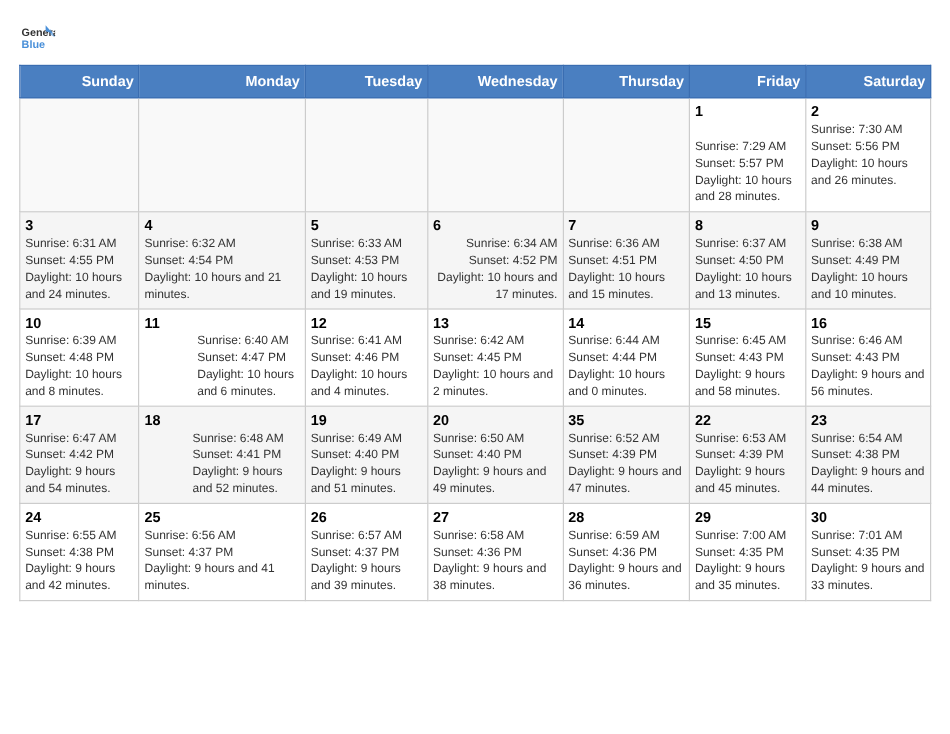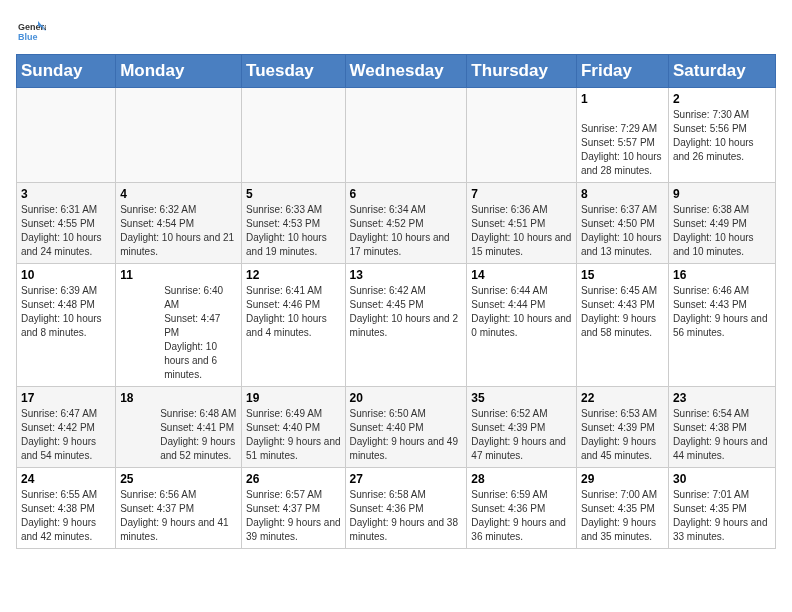--- a/index.html
+++ b/index.html
@@ -38,23 +38,23 @@
       color: #555;
     }
     table {
       width: 100%;
       border-collapse: collapse;
       font-size: 11px;
     }
     thead th {
       background: #4a7fc1;
       color: #fff;
-      text-align: left;
+      text-align: right;
       padding: 6px 4px;
-      font-size: 17px;
+      font-size: 12px;
       font-weight: bold;
       border: 1px solid #3a6db1;
     }
     tbody td {
       vertical-align: top;
       border: 1px solid #ccc;
       padding: 4px;
       min-height: 70px;
       background: #fff;
     }
@@ -139,21 +139,21 @@
 Daylight: 10 hours and 21 minutes.</div>
         </td>
         <td>
           <div class="day-number">5</div>
           <div class="day-info" style="white-space: pre-line;">Sunrise: 6:33 AM
 Sunset: 4:53 PM
 Daylight: 10 hours and 19 minutes.</div>
         </td>
         <td>
           <div class="day-number">6</div>
-          <div class="day-info" style="white-space: pre-line;">Sunrise: 6:34 AM
+          <div class="day-info" style="white-space: pre-line; text-align: right;">Sunrise: 6:34 AM
 Sunset: 4:52 PM
 Daylight: 10 hours and 17 minutes.</div>
         </td>
         <td>
           <div class="day-number">7</div>
           <div class="day-info" style="white-space: pre-line;">Sunrise: 6:36 AM
 Sunset: 4:51 PM
 Daylight: 10 hours and 15 minutes.</div>
         </td>
         <td>

